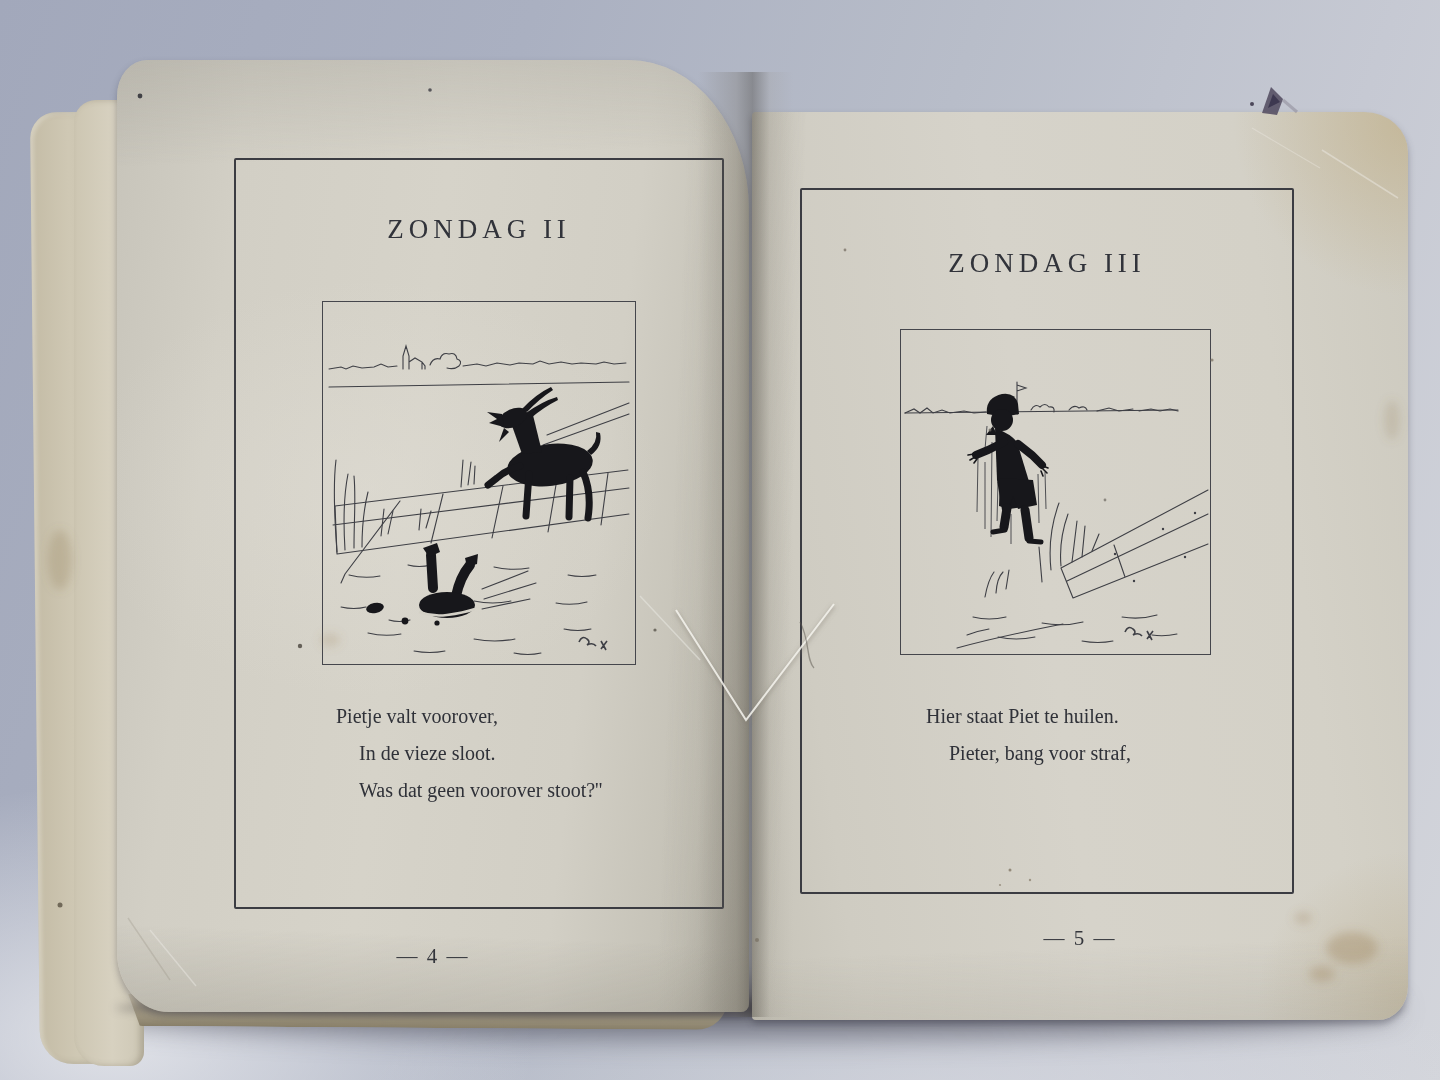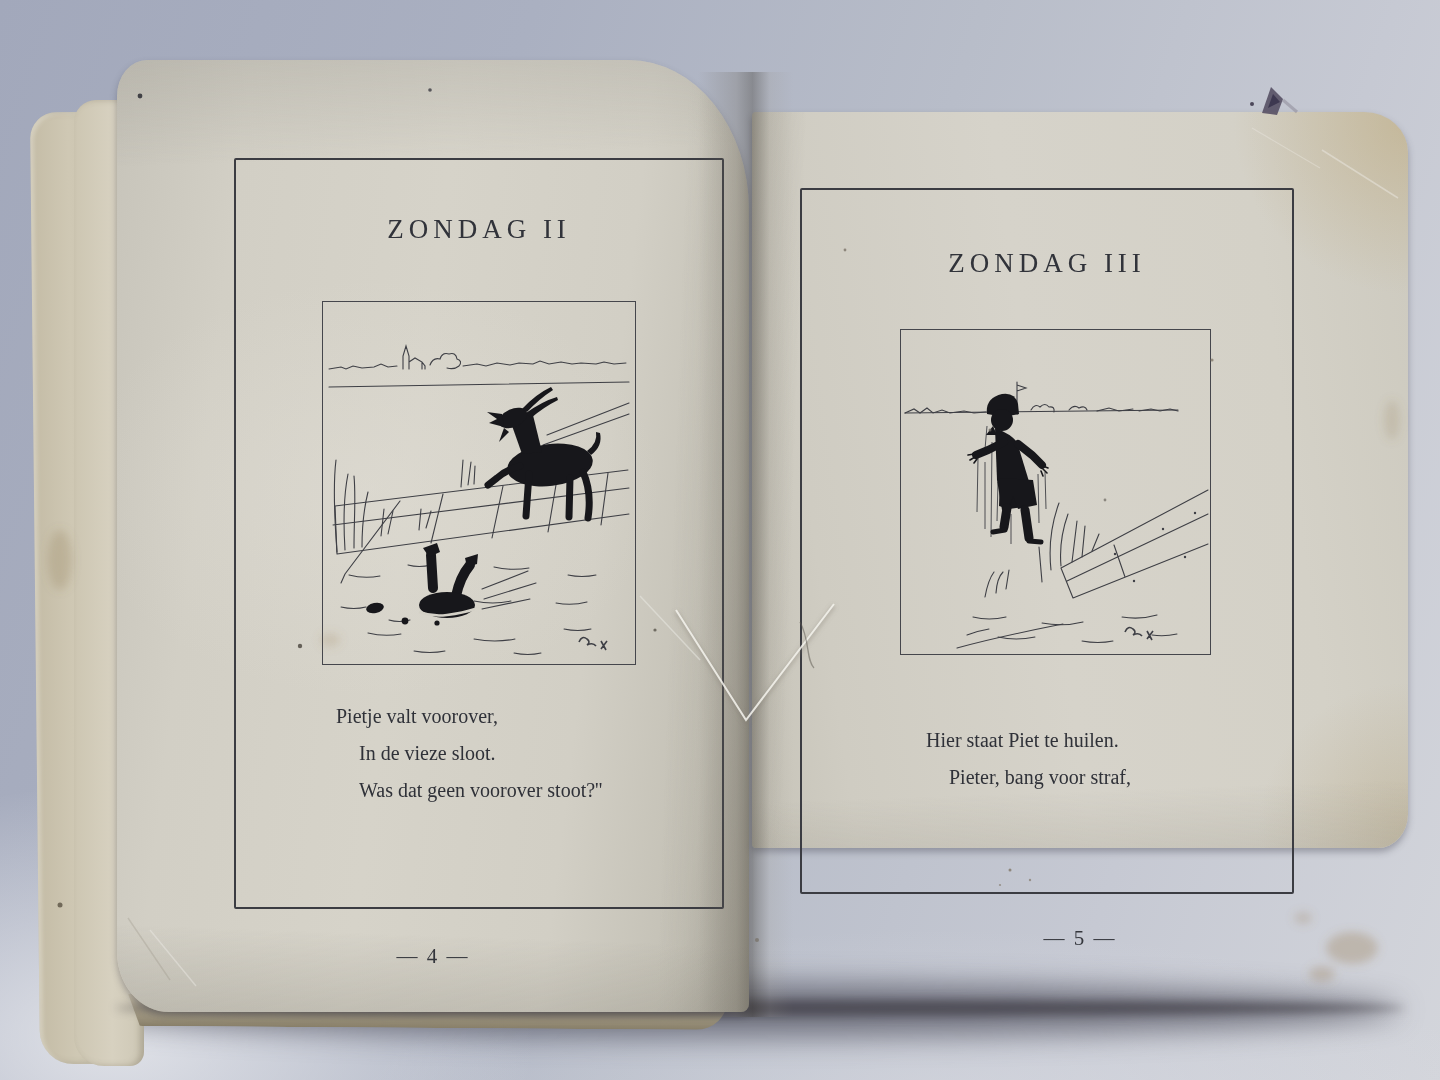--- a/index.html
+++ b/index.html
@@ -37,21 +37,21 @@
     background:
       radial-gradient(ellipse 420px 300px at 40% 45%, rgba(226,223,215,.45), transparent 70%),
       linear-gradient(97deg,#c7c4ba 0%,#d2cfc5 18%,#d6d3c9 46%,#d2cfc5 72%,#c3c0b5 90%,#b0ada2 99%);
     box-shadow:0 4px 7px rgba(55,55,68,.35); }
   .left-page::before { content:''; position:absolute; inset:0; border-radius:inherit; pointer-events:none;
     background:
       linear-gradient(178deg, rgba(148,146,138,.28) 0%, transparent 11%),
       linear-gradient(2deg,  rgba(138,134,122,.30) 0%, transparent 9%),
       linear-gradient(272deg, rgba(120,115,102,.22) 0%, transparent 14%); }
 
-  .right-page { position:absolute; left:752px; top:112px; width:656px; height:736px;
+  .right-page { position:absolute; left:752px; top:112px; width:656px; height:908px;
     border-radius:4px 44px 30px 4px / 4px 40px 34px 4px;
     background:
       radial-gradient(circle 250px at 100% 1%, rgba(188,166,118,.5), rgba(188,166,118,0) 70%),
       radial-gradient(circle 210px at 100% 98%, rgba(168,146,98,.3), transparent 72%),
       linear-gradient(262deg,#cdcabf 0%,#d4d1c7 22%,#d6d3ca 55%,#cfccc2 86%,#c6c3b8 100%);
     box-shadow:0 4px 7px rgba(55,55,68,.35); }
   .right-page::before { content:''; position:absolute; inset:0; border-radius:inherit; pointer-events:none;
     background:
       linear-gradient(358deg, rgba(148,144,132,.22) 0%, transparent 9%),
       linear-gradient(92deg,  rgba(130,126,114,.25) 0%, transparent 8%); }
@@ -69,21 +69,21 @@
   .frame-left  .page-title { top:54px; }
   .frame-right .page-title { top:58px; }
 
   .illu { position:absolute; border:1.5px solid #45464c; background:transparent; }
   .illu-left  { left:86px; top:141px; width:312px; height:362px; }
   .illu-right { left:98px; top:139px; width:309px; height:324px; }
   .illu svg { display:block; width:100%; height:100%; }
 
   .poem { position:absolute; font-size:20px; line-height:37px; color:#2f3138; white-space:nowrap; }
   .poem-left  { left:100px; top:538px; }
-  .poem-right { left:124px; top:508px;margin-top:24px; }
+  .poem-right { left:124px; top:508px; }
   .poem-line.indent { padding-left:23px; }
 
   .page-number { position:absolute; width:100%; text-align:center; left:0;
     font-size:21px; color:#34363c; letter-spacing:2px; }
   .pn-left  { top:884px; }
   .pn-right { top:814px; }
 
   .artifacts { position:absolute; inset:0; pointer-events:none; }
 </style>
 </head>

